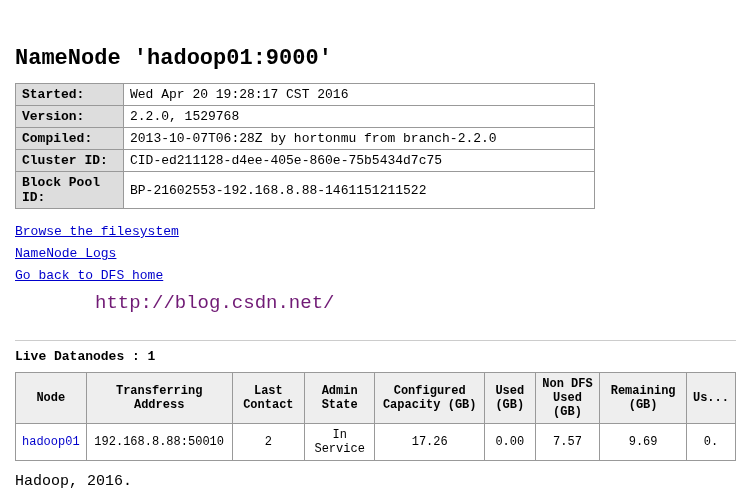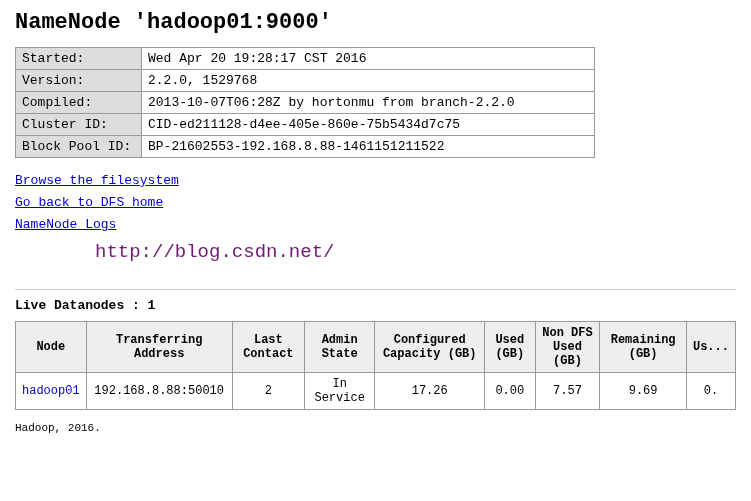--- a/index.html
+++ b/index.html
@@ -9,35 +9,36 @@
       background: #fff;
       color: #000;
       padding: 10px 15px;
       width: 751px;
     }
     h1 {
       font-size: 22px;
       font-weight: bold;
       margin-bottom: 12px;
       font-family: 'Courier New', Courier, monospace;
+      margin-top: 36px;
     }
     .info-table {
       border-collapse: collapse;
       margin-bottom: 12px;
       width: 580px;
     }
     .info-table td {
       border: 1px solid #999;
       padding: 3px 6px;
       font-size: 13px;
     }
     .info-table td:first-child {
       background: #ddd;
-      font-weight: normal;
-      width: 126px;
+      font-weight: bold;
+      width: 108px;
     }
     .links {
       margin-bottom: 20px;
       line-height: 1.7;
     }
     .links a {
       display: block;
       color: #00c;
       text-decoration: underline;
       font-size: 13px;
@@ -71,21 +72,21 @@
       font-family: 'Courier New', Courier, monospace;
     }
     .data-table th {
       background: #eee;
       font-weight: bold;
     }
     .data-table td.node-cell {
       color: #00c;
     }
     .footer {
-      font-size: 11px;
+      font-size: 15px;
       margin-top: 6px;
     }
   </style>
 </head>
 <body>
 
 <h1>NameNode 'hadoop01:9000'</h1>
 
 <table class="info-table">
   <tbody id="info-tbody">
@@ -108,22 +109,22 @@
       <tr>
         <td>Block Pool ID:</td>
         <td>BP-21602553-192.168.8.88-1461151211522</td>
       </tr>
     </tbody>
 </table>
 
 <div class="links">
   <div id="links-container">
       <a href="#">Browse the filesystem</a>
+      <a href="#">NameNode Logs</a>
       <a href="#">Go back to DFS home</a>
-      <a href="#">NameNode Logs</a>
     </div>
   <span class="watermark">http://blog.csdn.net/</span>
 </div>
 
 <hr class="divider">
 
 <div class="live-datanodes">Live Datanodes : 1</div>
 
 <table class="data-table">
   <thead id="table-thead">

